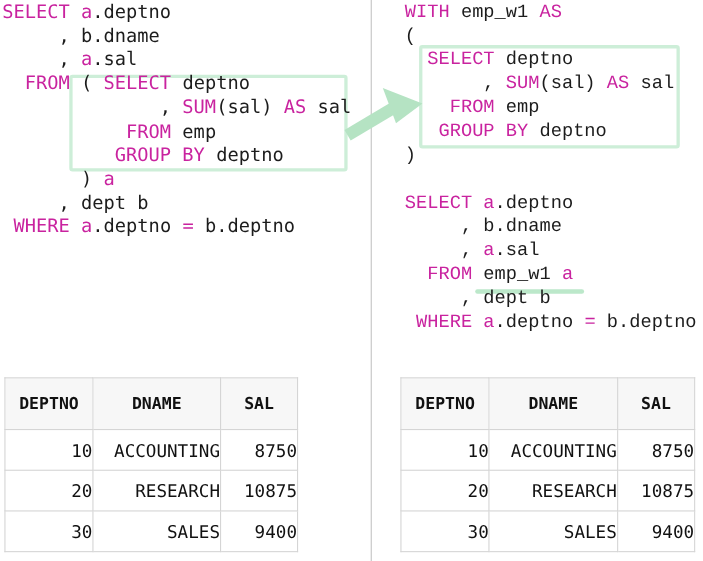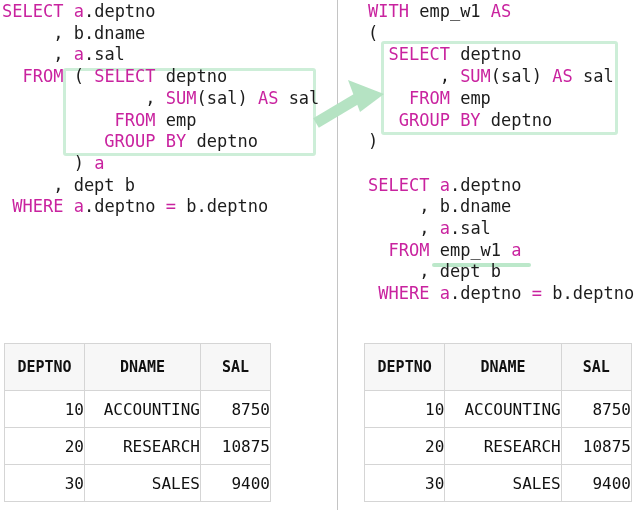--- a/index.html
+++ b/index.html
@@ -22,21 +22,21 @@
     position: absolute;
     margin: 0;
     font-size: 17px;
     line-height: 21.7px;
     white-space: pre;
     color: #1c1c1c;
     z-index: 2;
     background: transparent;
   }
   .code-left  { left: 2px;   top: 1px; }
-  .code-right { left: 368px; top: 1px; }
+  .code-right { left: 368px; top: 1px; font-family: Liberation Mono, monospace; }
   .code .kw { color: #c9239f; }
   .hl-box {
     position: absolute;
     border: 3px solid #cdeed8;
     border-radius: 3px;
     box-sizing: border-box;
     z-index: 1;
     background: transparent;
   }
   .hl-box-left  { left: 63px;  top: 68px; width: 253px; height: 88px; }

